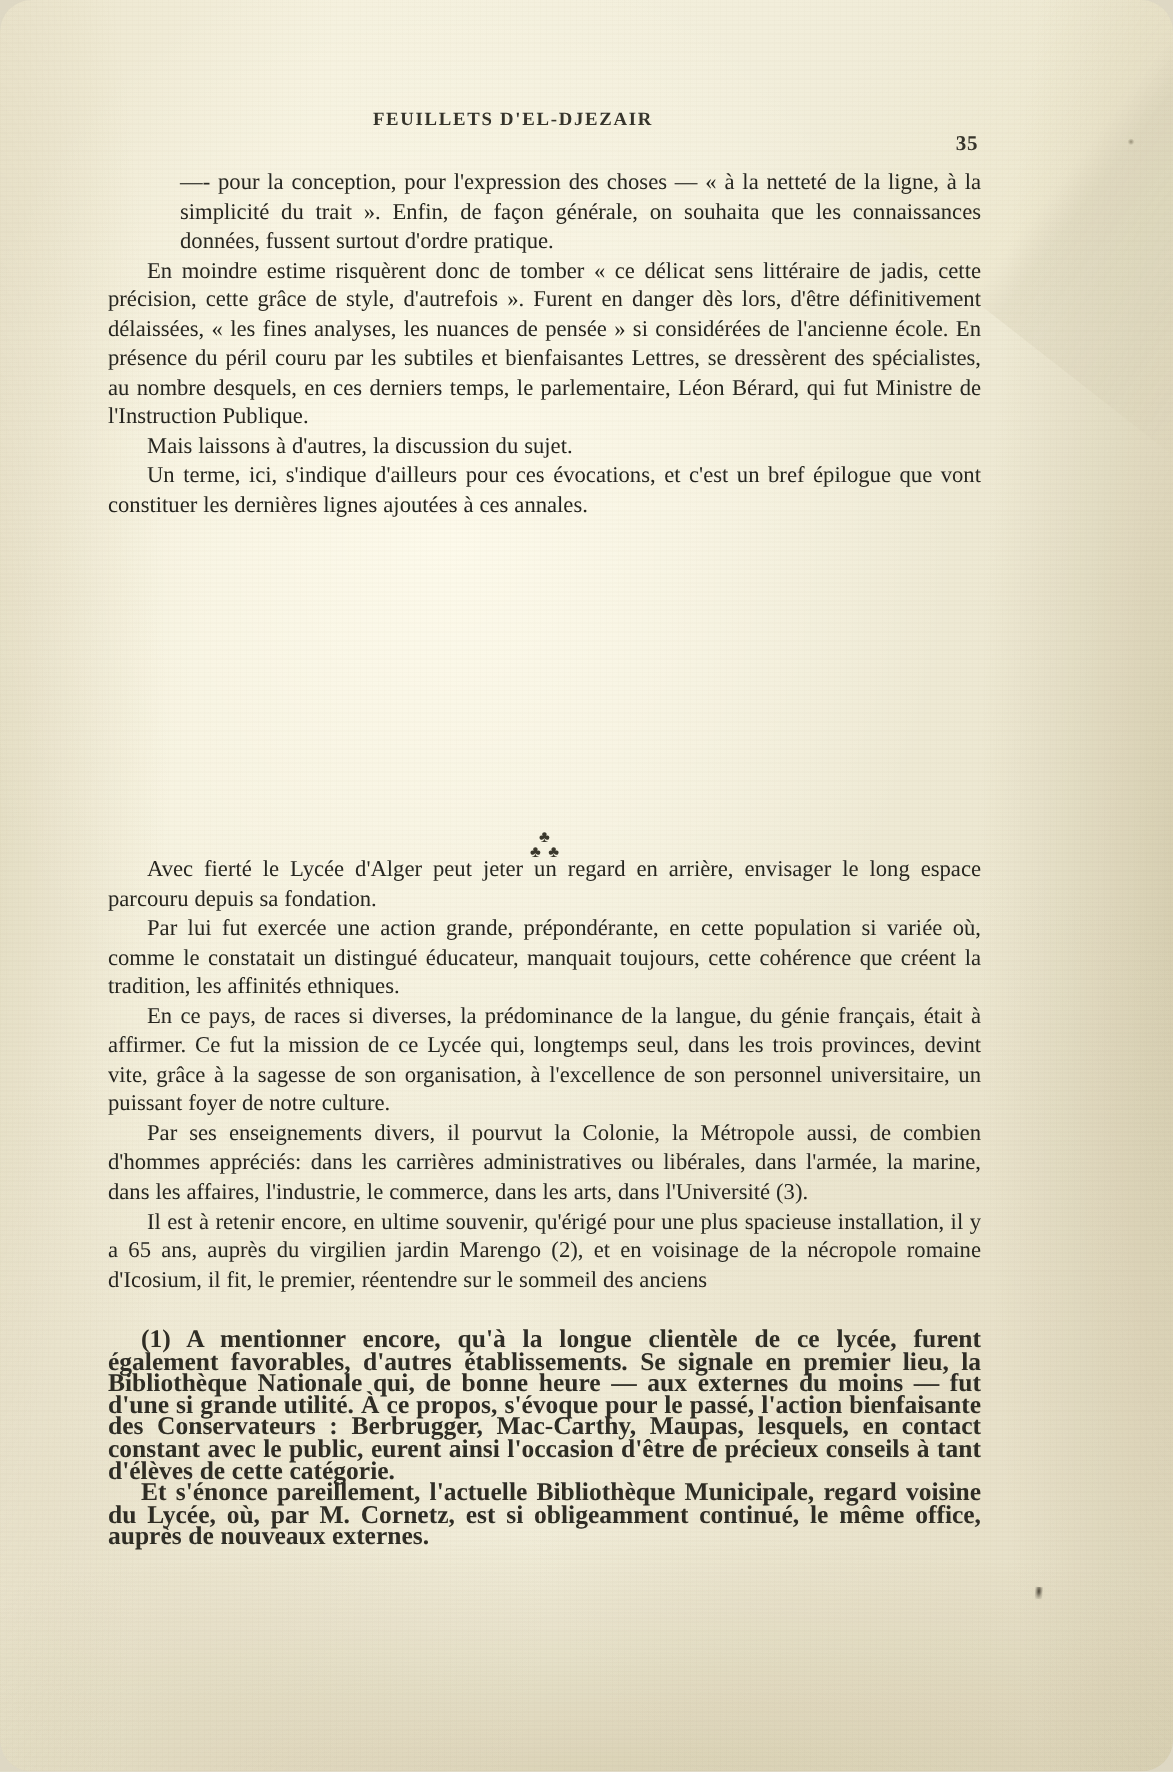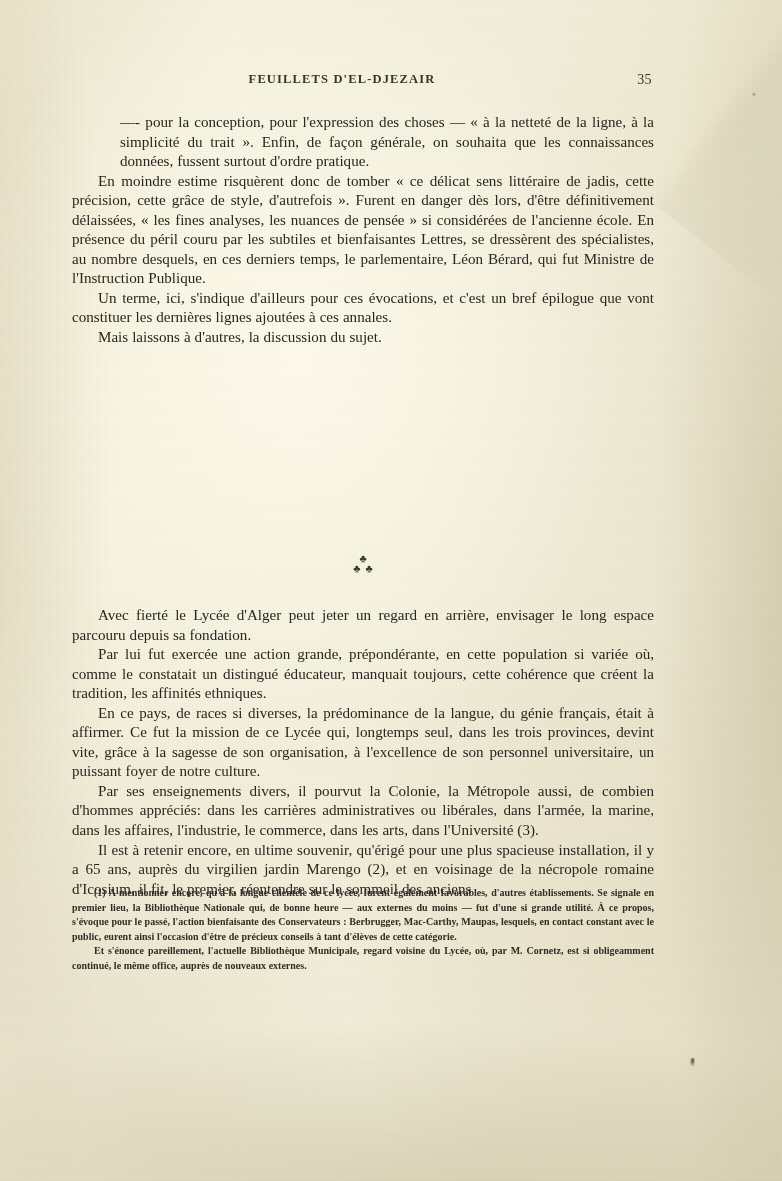--- a/index.html
+++ b/index.html
@@ -16,20 +16,21 @@
     height: 1181px;
     margin: 0 auto;
     overflow: hidden;
     background:
       radial-gradient(ellipse 70% 55% at 38% 30%, rgba(255,252,238,0.85) 0%, rgba(255,252,238,0) 62%),
       radial-gradient(ellipse 60% 45% at 82% 78%, rgba(228,220,196,0.55) 0%, rgba(228,220,196,0) 65%),
       radial-gradient(ellipse 50% 40% at 12% 88%, rgba(225,217,192,0.5) 0%, rgba(225,217,192,0) 70%),
       linear-gradient(102deg, #ece6cf 0%, #f4f0dd 22%, #f2eedb 50%, #ece7d1 78%, #e5dfc6 100%);
     color: #2b2a23;
     font-family: "Liberation Serif", "DejaVu Serif", serif;
+    border-radius: 21px;
     -webkit-font-smoothing: antialiased;
   }
 
   
   .grain {
     position: absolute;
     inset: 0;
     pointer-events: none;
     opacity: 0.5;
     background-image:
@@ -79,23 +80,23 @@
     text-align: center;
     font-size: 12.5px;
     letter-spacing: 1.15px;
     font-weight: 700;
     color: #36342b;
     text-indent: -40px;
   }
   .runhead-folio {
     position: absolute;
     right: 0;
-    top: 0;
+    top: 17px;
     font-size: 14px;
-    font-weight: 400;
+    font-weight: 700;
     color: #36342b;
     letter-spacing: .4px;
   }
 
   
   .body-block {
     position: absolute;
     top: 113px;
     left: 72px;
     width: 582px;
@@ -125,35 +126,35 @@
   .ornament .dot-row {
     display: block;
     font-size: 11px;
     letter-spacing: 5px;
     text-indent: 5px;
   }
   .ornament .dot-top { margin-bottom: -1px; }
 
   .block-two {
     position: absolute;
-    top: 493px;
+    top: 458px;
     left: 0;
     width: 582px;
   }
 
   
   .footnotes {
     position: absolute;
     top: 886px;
     left: 72px;
     width: 582px;
   }
   p.fn {
     margin: 0;
-    font-size: 10px;
+    font-size: 17px;
     line-height: 14.6px;
     text-align: justify;
     text-indent: 22px;
     color: #2f2d25;
     font-weight: 600;
     word-spacing: .2px;
   }
   p.fn.gap { margin-top: 12.5px; }
 
   
@@ -192,22 +193,22 @@
   <div class="content">
 
     <div class="runhead">
       <div class="runhead-title">FEUILLETS  D'EL-DJEZAIR</div>
       <div class="runhead-folio">35</div>
     </div>
 
     <div class="body-block">
       <p class="para noindent">—- pour la conception, pour l'expression des choses — « à la netteté de la ligne, à la simplicité du trait ». Enfin, de façon générale, on souhaita que les connaissances données, fussent surtout d'ordre pratique.</p>
       <p class="para">En moindre estime risquèrent donc de tomber « ce délicat sens littéraire de jadis, cette précision, cette grâce de style, d'autrefois ». Furent en danger dès lors, d'être définitivement délaissées, « les fines analyses, les nuances de pensée » si considérées de l'ancienne école. En présence du péril couru par les subtiles et bienfaisantes Lettres, se dressèrent des spécialistes, au nombre desquels, en ces derniers temps, le parlementaire, Léon Bérard, qui fut Ministre de l'Instruction Publique.</p>
+      <p class="para">Mais laissons à d'autres, la discussion du sujet.</p>
       <p class="para">Un terme, ici, s'indique d'ailleurs pour ces évocations, et c'est un bref épilogue que vont constituer les dernières lignes ajoutées à ces annales.</p>
-      <p class="para">Mais laissons à d'autres, la discussion du sujet.</p>
 
       <div class="ornament">
         <span class="dot-top">♣</span>
         <span class="dot-row">♣♣</span>
       </div>
 
       <div class="block-two">
         <p class="para">Avec fierté le Lycée d'Alger peut jeter un regard en arrière, envisager le long espace parcouru depuis sa fondation.</p>
         <p class="para">Par lui fut exercée une action grande, prépondérante, en cette population si variée où, comme le constatait un distingué éducateur, manquait toujours, cette cohérence que créent la tradition, les affinités ethniques.</p>
         <p class="para">En ce pays, de races si diverses, la prédominance de la langue, du génie français, était à affirmer. Ce fut la mission de ce Lycée qui, longtemps seul, dans les trois provinces, devint vite, grâce à la sagesse de son organisation, à l'excellence de son personnel universitaire, un puissant foyer de notre culture.</p>

